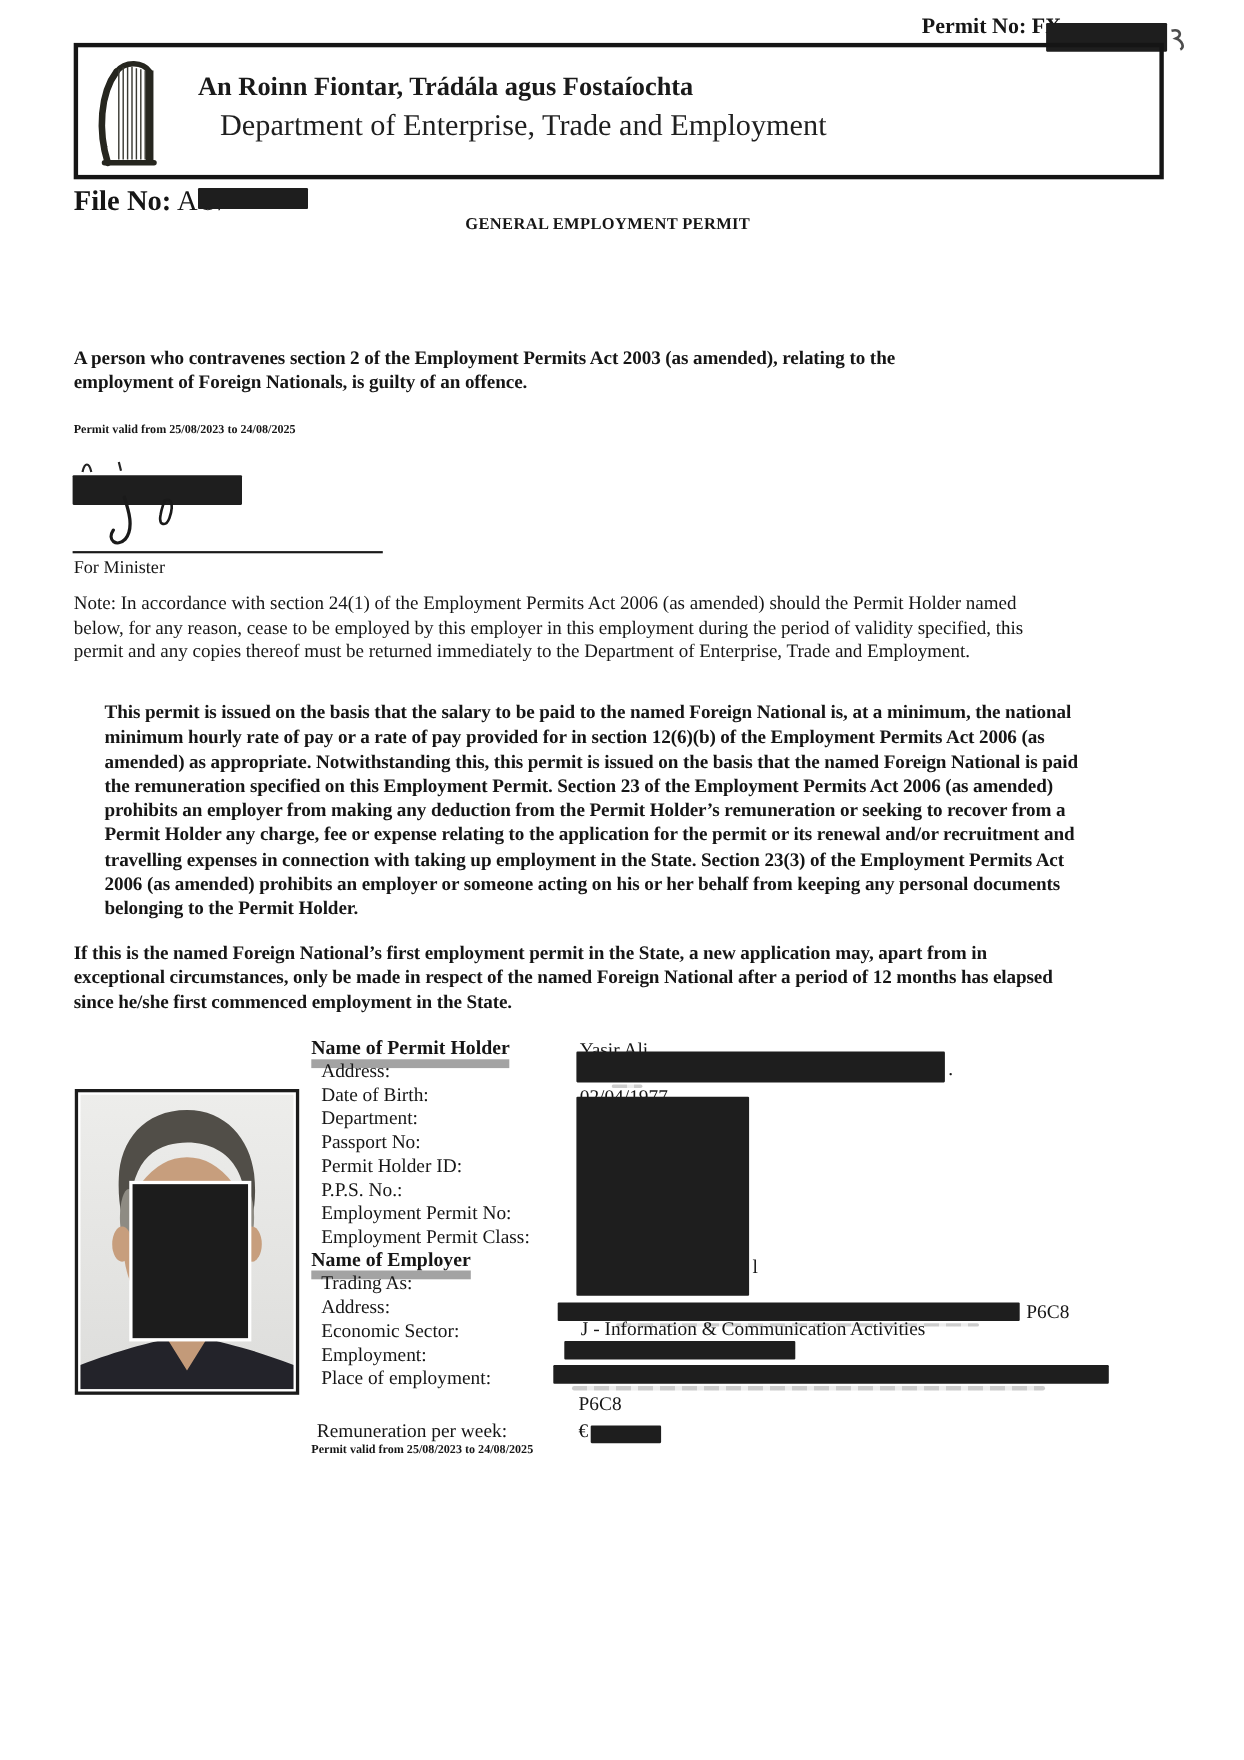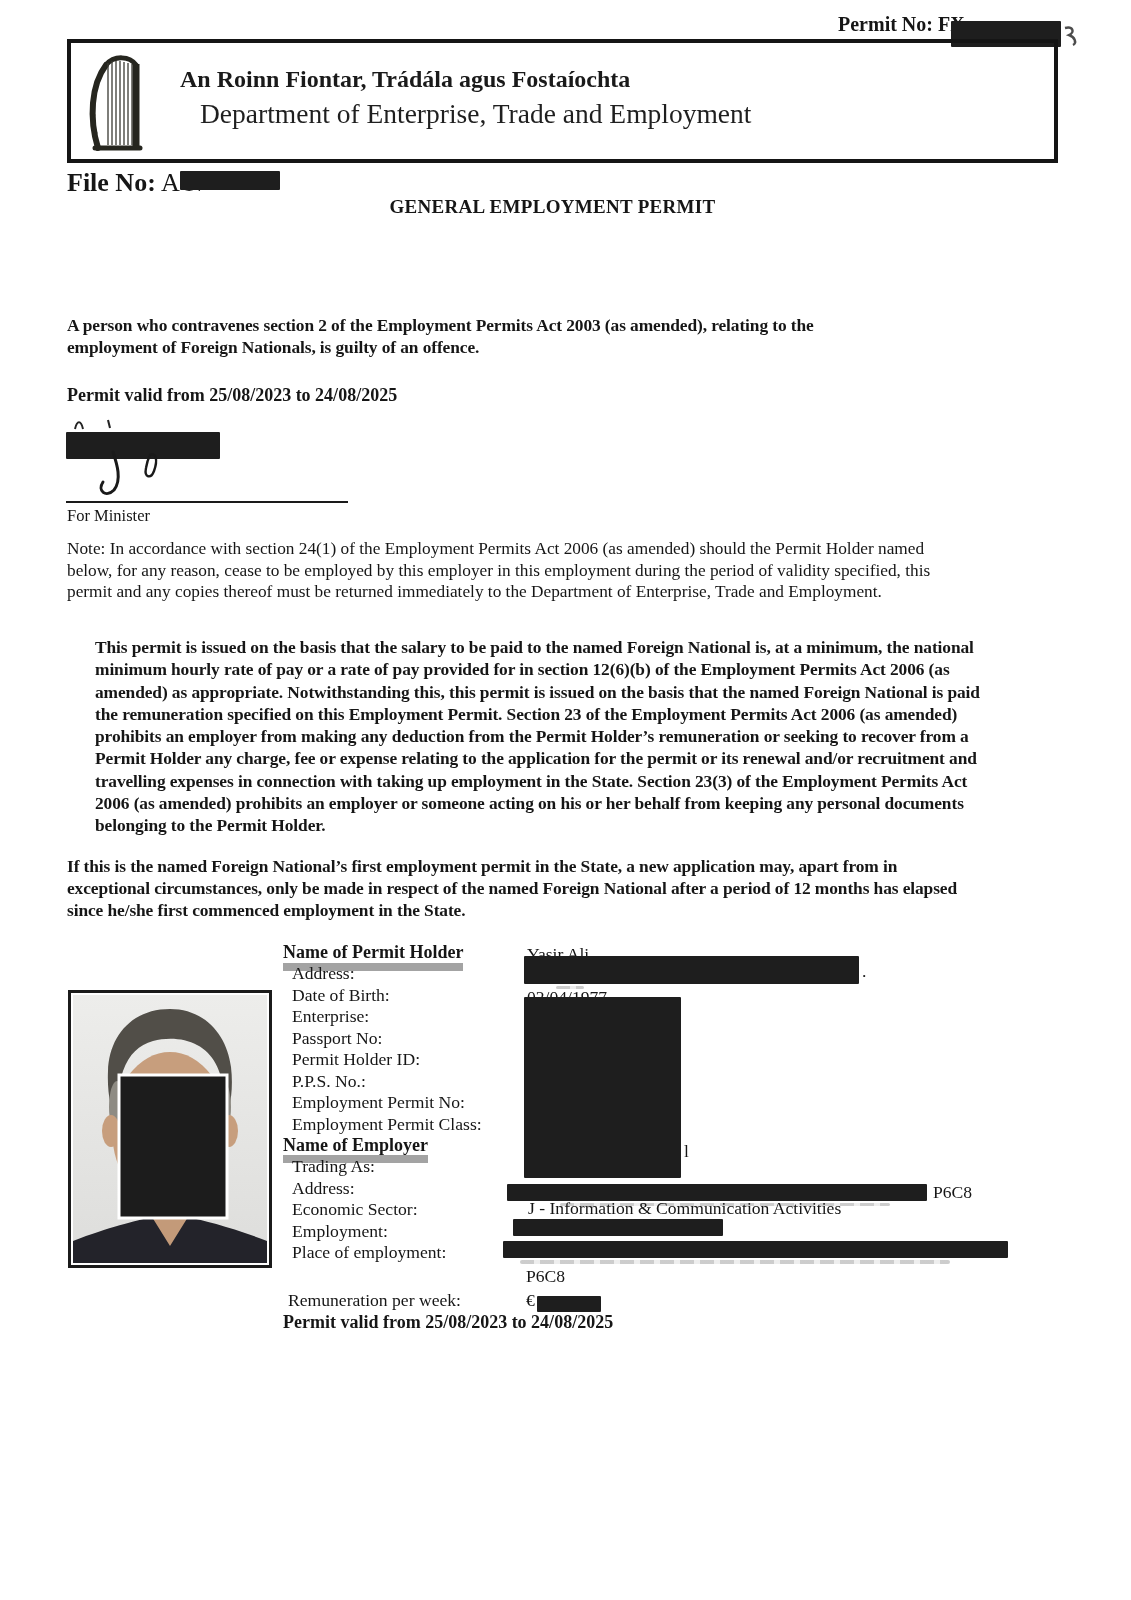--- a/index.html
+++ b/index.html
@@ -12,22 +12,22 @@
   .para{position:absolute;white-space:pre;font-weight:bold;font-size:17.4px;
         line-height:22.2px;letter-spacing:-0.1px;}
   .para.regular{font-weight:normal;letter-spacing:0;}
   .permit-no{position:absolute;left:838px;top:13px;font-weight:bold;font-size:20px;white-space:nowrap;}
   .header-box{position:absolute;left:67px;top:39px;width:991px;height:124px;
               border:4px solid #151515;box-sizing:border-box;}
   .mast-irish{position:absolute;left:180px;top:66px;font-weight:bold;font-size:24px;white-space:nowrap;color:#1a1a1a;}
   .mast-eng{position:absolute;left:180px;top:98px;font-size:27.5px;white-space:nowrap;color:#1f1f1f;margin-left:20px;}
   .file-no{position:absolute;left:67px;top:168px;font-size:26px;white-space:nowrap;}
   .doc-title{position:absolute;left:0;top:196px;width:1105px;text-align:center;
-             font-weight:bold;font-size:19px;letter-spacing:.3px;}
-  .valid-line{position:absolute;left:67px;font-weight:bold;font-size:18px;white-space:nowrap;text-align:center;}
+             font-weight:bold;font-size:15px;letter-spacing:.3px;}
+  .valid-line{position:absolute;left:67px;font-weight:bold;font-size:11px;white-space:nowrap;text-align:center;}
   .for-minister{position:absolute;left:67px;top:506px;font-size:16.5px;text-align:center;}
   .sig-line{position:absolute;left:66px;top:501px;width:282px;height:2px;background:#1a1a1a;}
   .form-rows{position:absolute;left:283px;top:942px;font-size:17.6px;}
   .form-row{height:21.45px;line-height:21.45px;padding-left:9px;white-space:nowrap;}
   .form-hdr{height:21.45px;line-height:21.45px;white-space:nowrap;}
   .form-hdr span{display:inline-block;font-weight:bold;font-size:18px;line-height:19.5px;
                  border-bottom:8px solid #a3a3a3;}
   .val{position:absolute;font-size:17.6px;white-space:nowrap;}
   .photo-frame{position:absolute;left:68px;top:990px;width:204px;height:278px;
                border:3px solid #1b1b1b;background:#ffffff;box-sizing:border-box;padding:2px;}
@@ -116,21 +116,21 @@
       <path d="M76,185 L76,254 L120,254 L120,185 Z" fill="#c39a79"></path>
       <path d="M0,268 L0,246 C36,232 62,226 79,222 L97,251 L115,222 C132,226 158,232 194,246 L194,268 Z" fill="#23232a"></path>
       <rect x="46" y="80" width="108" height="143" fill="#1c1c1c" stroke="#ffffff" stroke-width="3"></rect>
     </svg>
   </div>
 
   <div class="form-rows">
     <div class="form-hdr"><span>Name of Permit Holder</span></div>
     <div class="form-row">Address:</div>
     <div class="form-row">Date of Birth:</div>
-    <div class="form-row">Enterprise:</div>
+    <div class="form-row">Department:</div>
     <div class="form-row">Passport No:</div>
     <div class="form-row">Permit Holder ID:</div>
     <div class="form-row">P.P.S. No.:</div>
     <div class="form-row">Employment Permit No:</div>
     <div class="form-row">Employment Permit Class:</div>
     <div class="form-hdr"><span>Name of Employer</span></div>
     <div class="form-row">Trading As:</div>
     <div class="form-row">Address:</div>
     <div class="form-row">Economic Sector:</div>
     <div class="form-row">Employment:</div>

